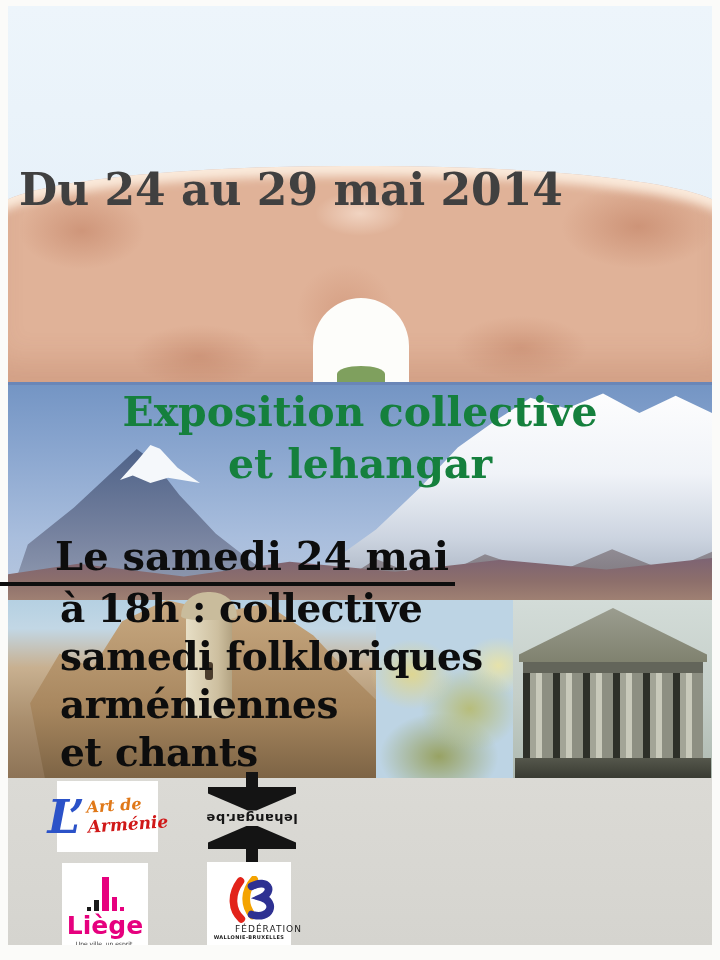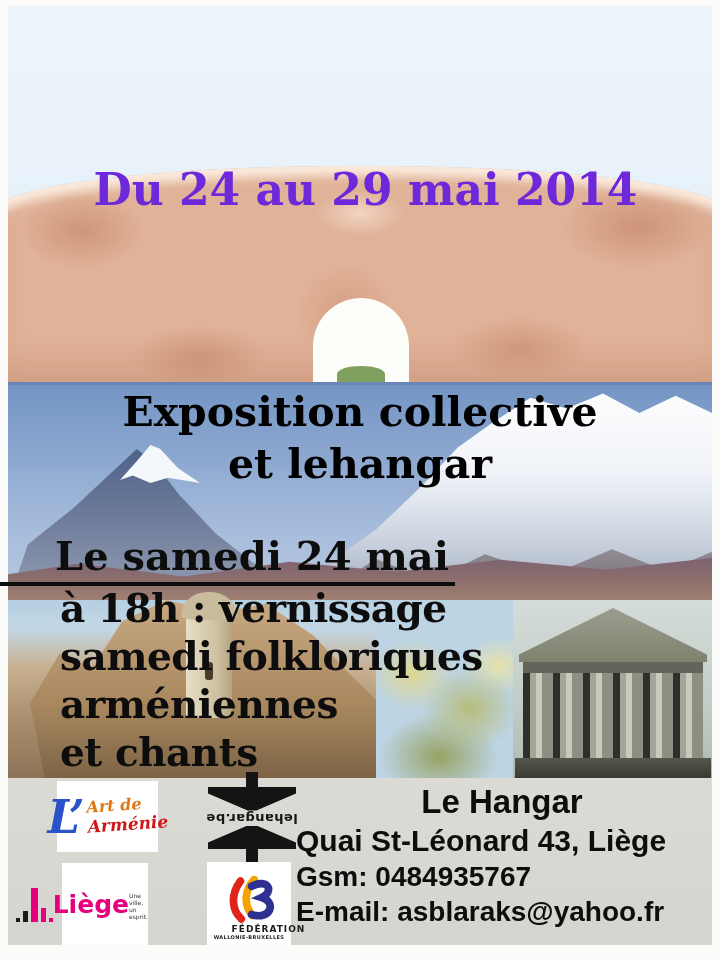--- a/index.html
+++ b/index.html
@@ -72,24 +72,24 @@
      background:linear-gradient(180deg,#55574c,#393b32);}
 
   
   .footer{position:absolute;left:0;top:772px;width:704px;height:167px;
      background:linear-gradient(180deg,#dbdad5 0%,#d5d4cf 100%);}
 
   
   .ovl{position:absolute;}
   .title{left:8px;right:8px;top:26px;text-align:center;color:#1b2d66;font-weight:bold;
      font-size:46px;line-height:59px;white-space:pre-wrap;}
-  .dates{left:8px;right:8px;top:164px;text-align:center;color:#6d28d9;font-weight:bold;font-size:44px;padding-left:11px;}
+  .dates{left:8px;right:8px;top:164px;color:#404040;font-weight:bold;font-size:44px;padding-left:11px;}
   .event-title{left:8px;right:8px;top:252px;text-align:center;color:#1b2d66;font-weight:bold;
      font-style:italic;font-size:52px;letter-spacing:1px;}
-  .subtitle{left:8px;right:8px;top:386px;text-align:center;color:#000000;font-weight:bold;
+  .subtitle{left:8px;right:8px;top:386px;text-align:center;color:#15803d;font-weight:bold;
      font-size:41px;line-height:52px;}
   .program-day{left:0;top:532px;color:#0d0d0d;font-weight:bold;font-size:40px;
      padding:0 6px 3px 55px;border-bottom:4px solid #0d0d0d;}
   .program-lines{left:60px;right:6px;top:584px;color:#0d0d0d;font-weight:bold;
      font-size:39px;line-height:48px;letter-spacing:-0.5px;}
 
   
   .logo-art{position:absolute;left:49px;top:3px;width:101px;height:71px;background:#ffffff;
      display:flex;align-items:center;justify-content:center;gap:2px;}
   .art-initial{font-family:"DejaVu Serif",serif;font-style:italic;font-weight:bold;
@@ -102,34 +102,34 @@
      display:flex;flex-direction:column;align-items:center;}
   .lh-stem{width:12px;height:15px;background:#141414;}
   .lh-wing-top{width:88px;height:24px;background:#141414;
      clip-path:polygon(0 0,100% 0,100% 28%,55% 100%,45% 100%,0 28%);}
   .lh-text{transform:rotate(180deg);font-family:"DejaVu Sans",sans-serif;font-weight:bold;
      color:#141414;font-size:13px;letter-spacing:.5px;line-height:15px;}
   .lh-wing-bottom{width:88px;height:24px;background:#141414;
      clip-path:polygon(45% 0,55% 0,100% 72%,100% 100%,0 100%,0 72%);}
 
   .logo-liege{position:absolute;left:54px;top:85px;width:86px;height:88px;background:#ffffff;
-     display:flex;flex-direction:row;align-items:center;justify-content:flex-end;padding-bottom:4px;box-sizing:border-box;}
+     display:flex;flex-direction:column;align-items:center;justify-content:flex-end;padding-bottom:4px;box-sizing:border-box;}
   .liege-bars{display:flex;align-items:flex-end;gap:3px;height:36px;margin-bottom:2px;}
   .lb{display:block;}
   .lb-dot-black{width:4px;height:4px;background:#1a1a1a;}
   .lb-bar-black{width:5px;height:11px;background:#1a1a1a;}
   .lb-bar-tall{width:7px;height:34px;background:#e6007e;}
   .lb-bar-med{width:5px;height:14px;background:#e6007e;}
   .lb-dot-pink{width:4px;height:4px;background:#e6007e;}
   .liege-name{font-family:"DejaVu Sans",sans-serif;color:#e6007e;font-size:25px;font-weight:bold;line-height:26px;}
   .liege-tagline{font-family:"DejaVu Sans",sans-serif;color:#333;font-size:6px;margin-top:1px;}
 
   .logo-fwb{position:absolute;left:199px;top:84px;width:84px;height:83px;background:#ffffff;
      display:flex;flex-direction:column;align-items:center;justify-content:flex-end;padding-bottom:5px;box-sizing:border-box;}
-  .fwb-line1{font-family:"DejaVu Sans",sans-serif;color:#1c1c1c;font-size:9px;font-weight:bold;letter-spacing:1px;padding-left:39px;}
+  .fwb-line1{font-family:"DejaVu Sans",sans-serif;color:#1c1c1c;font-size:9px;font-weight:normal;letter-spacing:1px;padding-left:39px;}
   .fwb-line2{font-family:"DejaVu Sans",sans-serif;color:#1c1c1c;font-size:5px;font-weight:bold;letter-spacing:.4px;}
 
   
   .contact{position:absolute;left:288px;right:4px;top:4px;color:#0d0d0d;
      font-family:"Liberation Sans","DejaVu Sans",sans-serif;font-weight:bold;}
   .c-venue{text-align:center;font-size:33px;line-height:40px;}
   .c-address{font-size:30px;line-height:36px;margin-top:1px;}
   .c-gsm{font-size:28px;line-height:35px;}
   .c-email{font-size:28px;line-height:35px;}
 </style>
@@ -204,41 +204,35 @@
       <div class="logo-fwb">
         <svg width="52" height="48" viewBox="0 0 60 56">
           <path d="M20,6 C8,22 10,40 21,50" fill="none" stroke="#e2231a" stroke-width="9" stroke-linecap="round"></path>
           <path d="M36,4 C24,18 24,34 34,46" fill="none" stroke="#f4a300" stroke-width="9" stroke-linecap="round"></path>
           <path d="M33,12 C52,2 60,18 45,25 C62,30 56,52 33,45" fill="none" stroke="#2e3192" stroke-width="9" stroke-linecap="round"></path>
         </svg>
         <span class="fwb-line1">FÉDÉRATION</span>
         <span class="fwb-line2">WALLONIE-BRUXELLES</span>
       </div>
 
-      <div class="contact">
-        <div class="c-venue">Le Hangar</div>
-        <div class="c-address">Quai St-Léonard 43, Liège</div>
-        <div class="c-gsm">Gsm: 0484935767</div>
-        <div class="c-email">E-mail: asblaraks@yahoo.fr</div>
-      </div>
     </div>
 
   </div>
 
   <div class="ovl title">
   </div>
 
   <div class="ovl dates">Du 24 au 29 mai 2014</div>
 
 
   <div class="ovl subtitle">
     <div>Exposition collective</div>
     <div>et lehangar</div>
   </div>
 
   <div class="ovl program-day">Le samedi 24 mai</div>
 
   <div class="ovl program-lines">
-    <div>à 18h : vernissage</div>
+    <div>à 18h : collective</div>
     <div>samedi folkloriques arméniennes</div>
     <div>et chants</div>
   </div>
 </div>
 
 </body></html>

